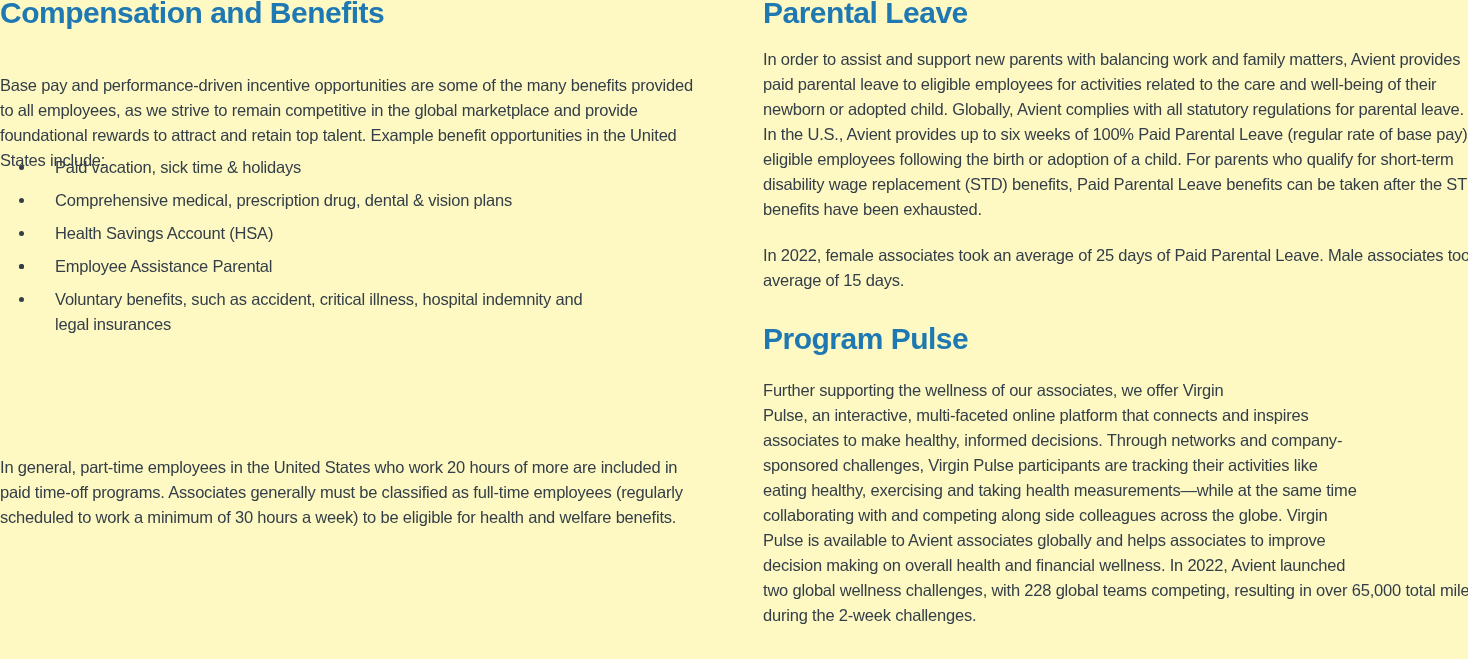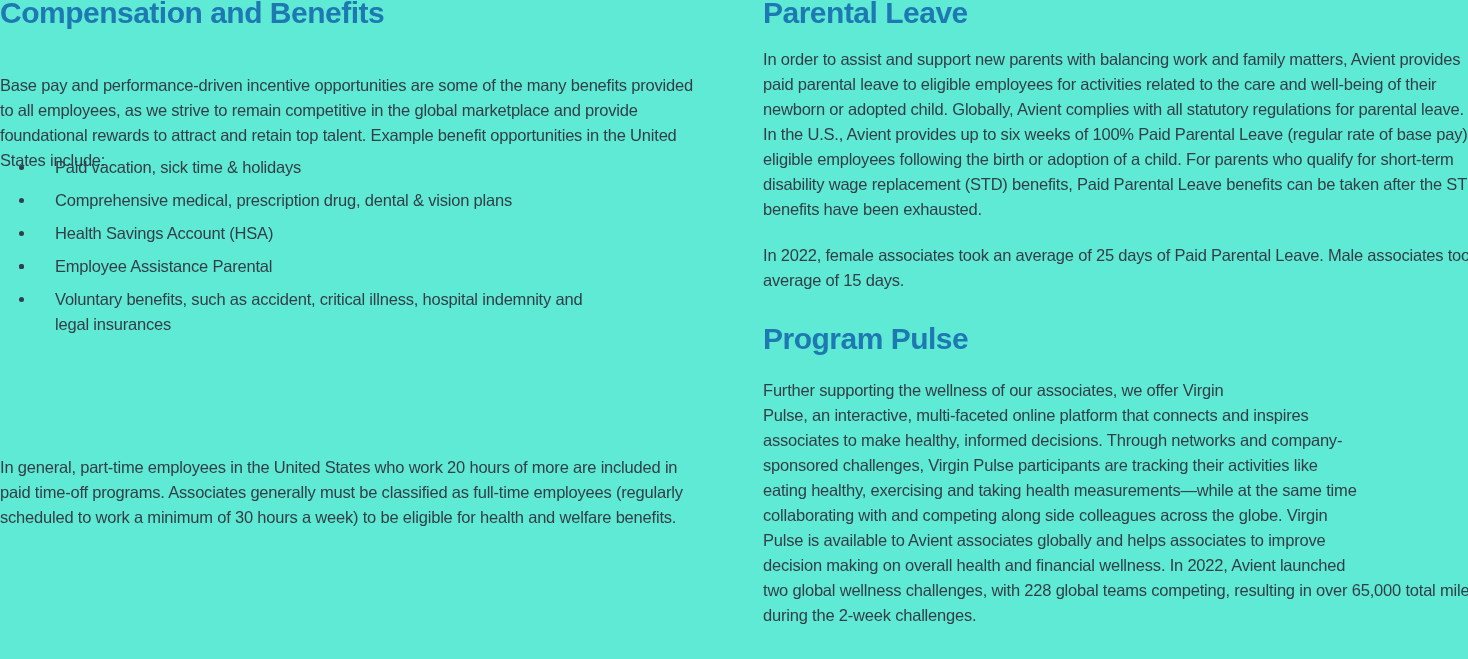--- a/index.html
+++ b/index.html
@@ -4,21 +4,21 @@
 <style>
   html, body {
     margin: 0;
     padding: 0;
     background: #ffffff;
   }
   .page {
     position: relative;
     width: 1468px;
     height: 659px;
-    background: #5eead4;
+    background: #fef9c3;
     font-family: "Liberation Sans", "DejaVu Sans", sans-serif;
     color: #333e48;
     overflow: hidden;
   }
   .col {
     position: absolute;
     top: 0;
   }
   .col-left  { left: 0;     width: 710px; height: 659px; }
   .col-right { left: 763px; width: 705px; height: 659px; }

